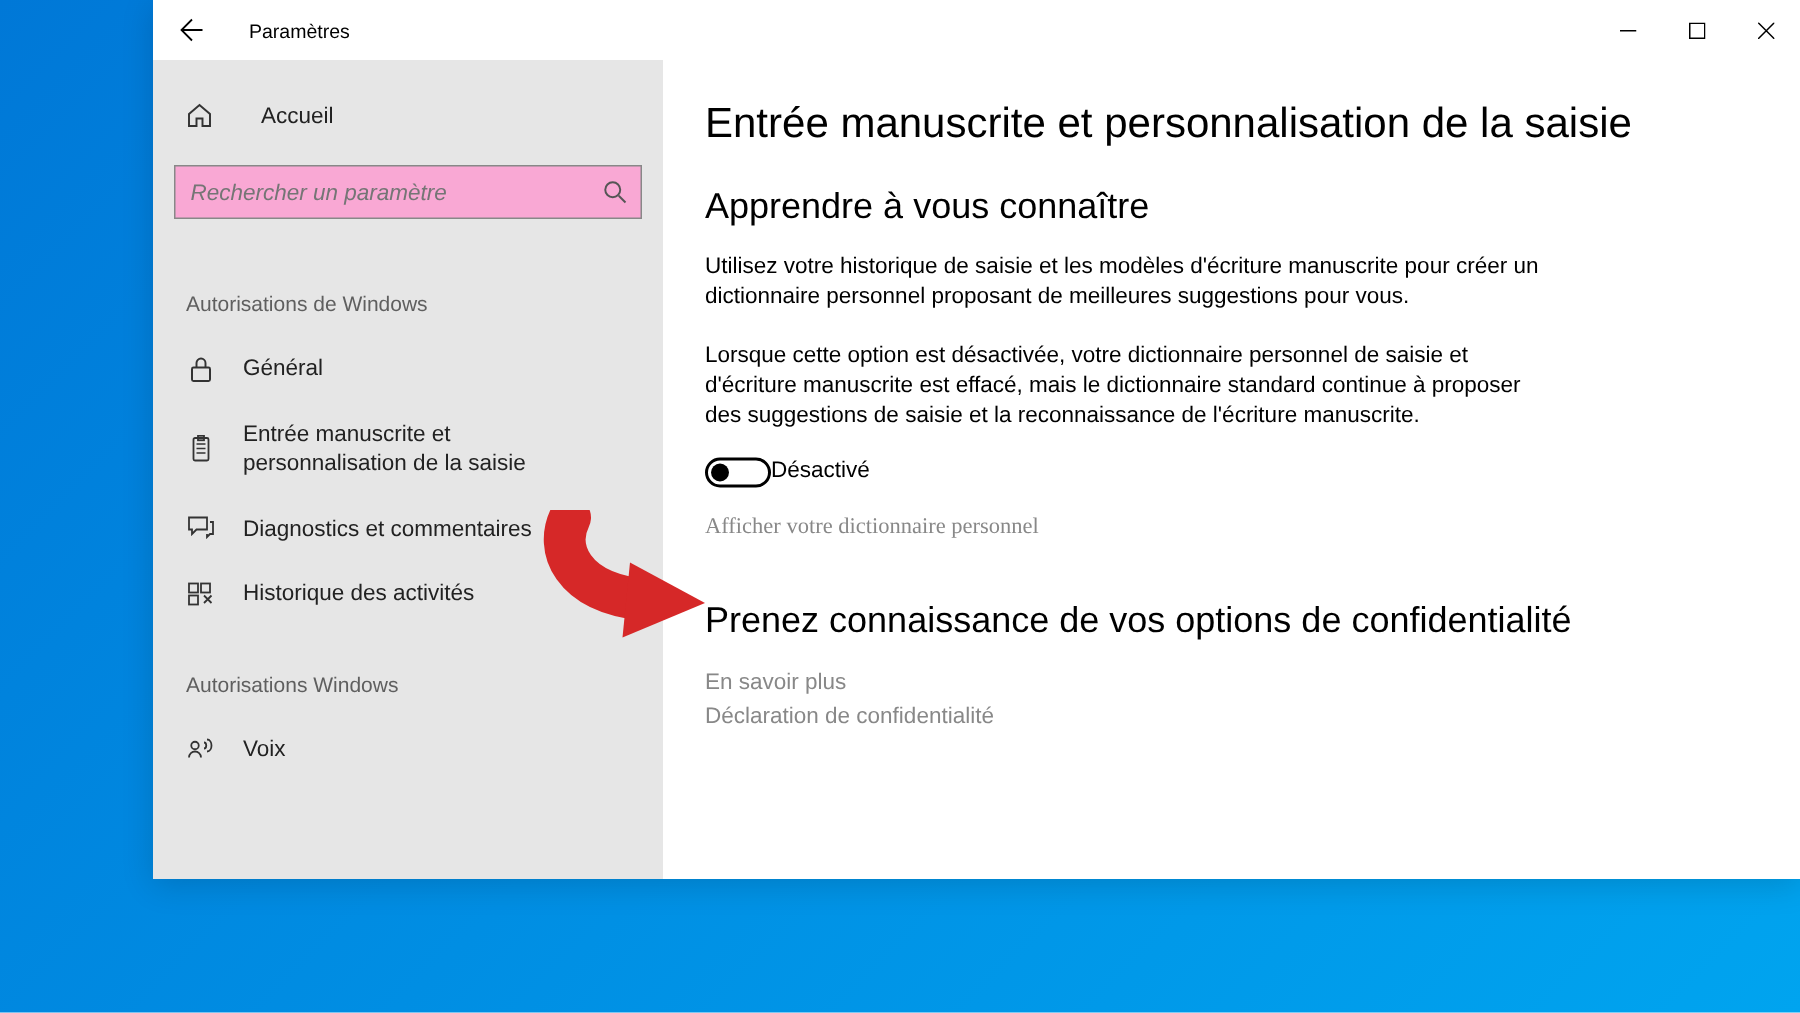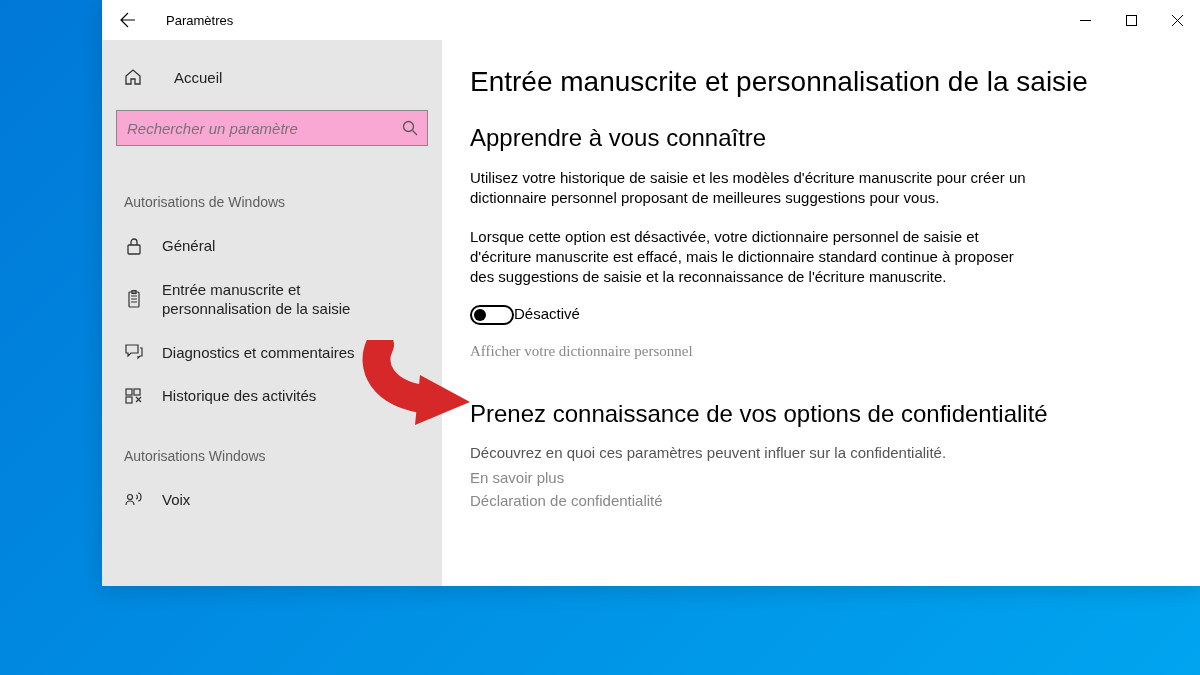--- a/index.html
+++ b/index.html
@@ -157,21 +157,20 @@
       <p class="para">Lorsque cette option est désactivée, votre dictionnaire personnel de saisie et d'écriture manuscrite est effacé, mais le dictionnaire standard continue à proposer des suggestions de saisie et la reconnaissance de l'écriture manuscrite.</p>
       <div class="toggle-row">
         <div class="toggle">
           <div class="toggle-knob"></div>
         </div>
         <span class="toggle-label">Désactivé</span>
       </div>
       <span class="link-disabled">Afficher votre dictionnaire personnel</span>
 
       <h2 class="section-heading">Prenez connaissance de vos options de confidentialité</h2>
-      <p class="sub-desc">Découvrez en quoi ces paramètres peuvent influer sur la confidentialité.</p>
       <span class="link">En savoir plus</span>
       <span class="link">Déclaration de confidentialité</span>
     </div>
   </div>
 </div>
 
 <div class="arrow">
   <svg width="120" height="90" viewBox="0 0 120 90">
     <path d="M 20 5 C 10 25, 20 55, 70 60" stroke="#d62828" stroke-width="28" fill="none" stroke-linecap="round"></path>
     <path d="M 60 35 L 110 62 L 55 85 Z" fill="#d62828"></path>

